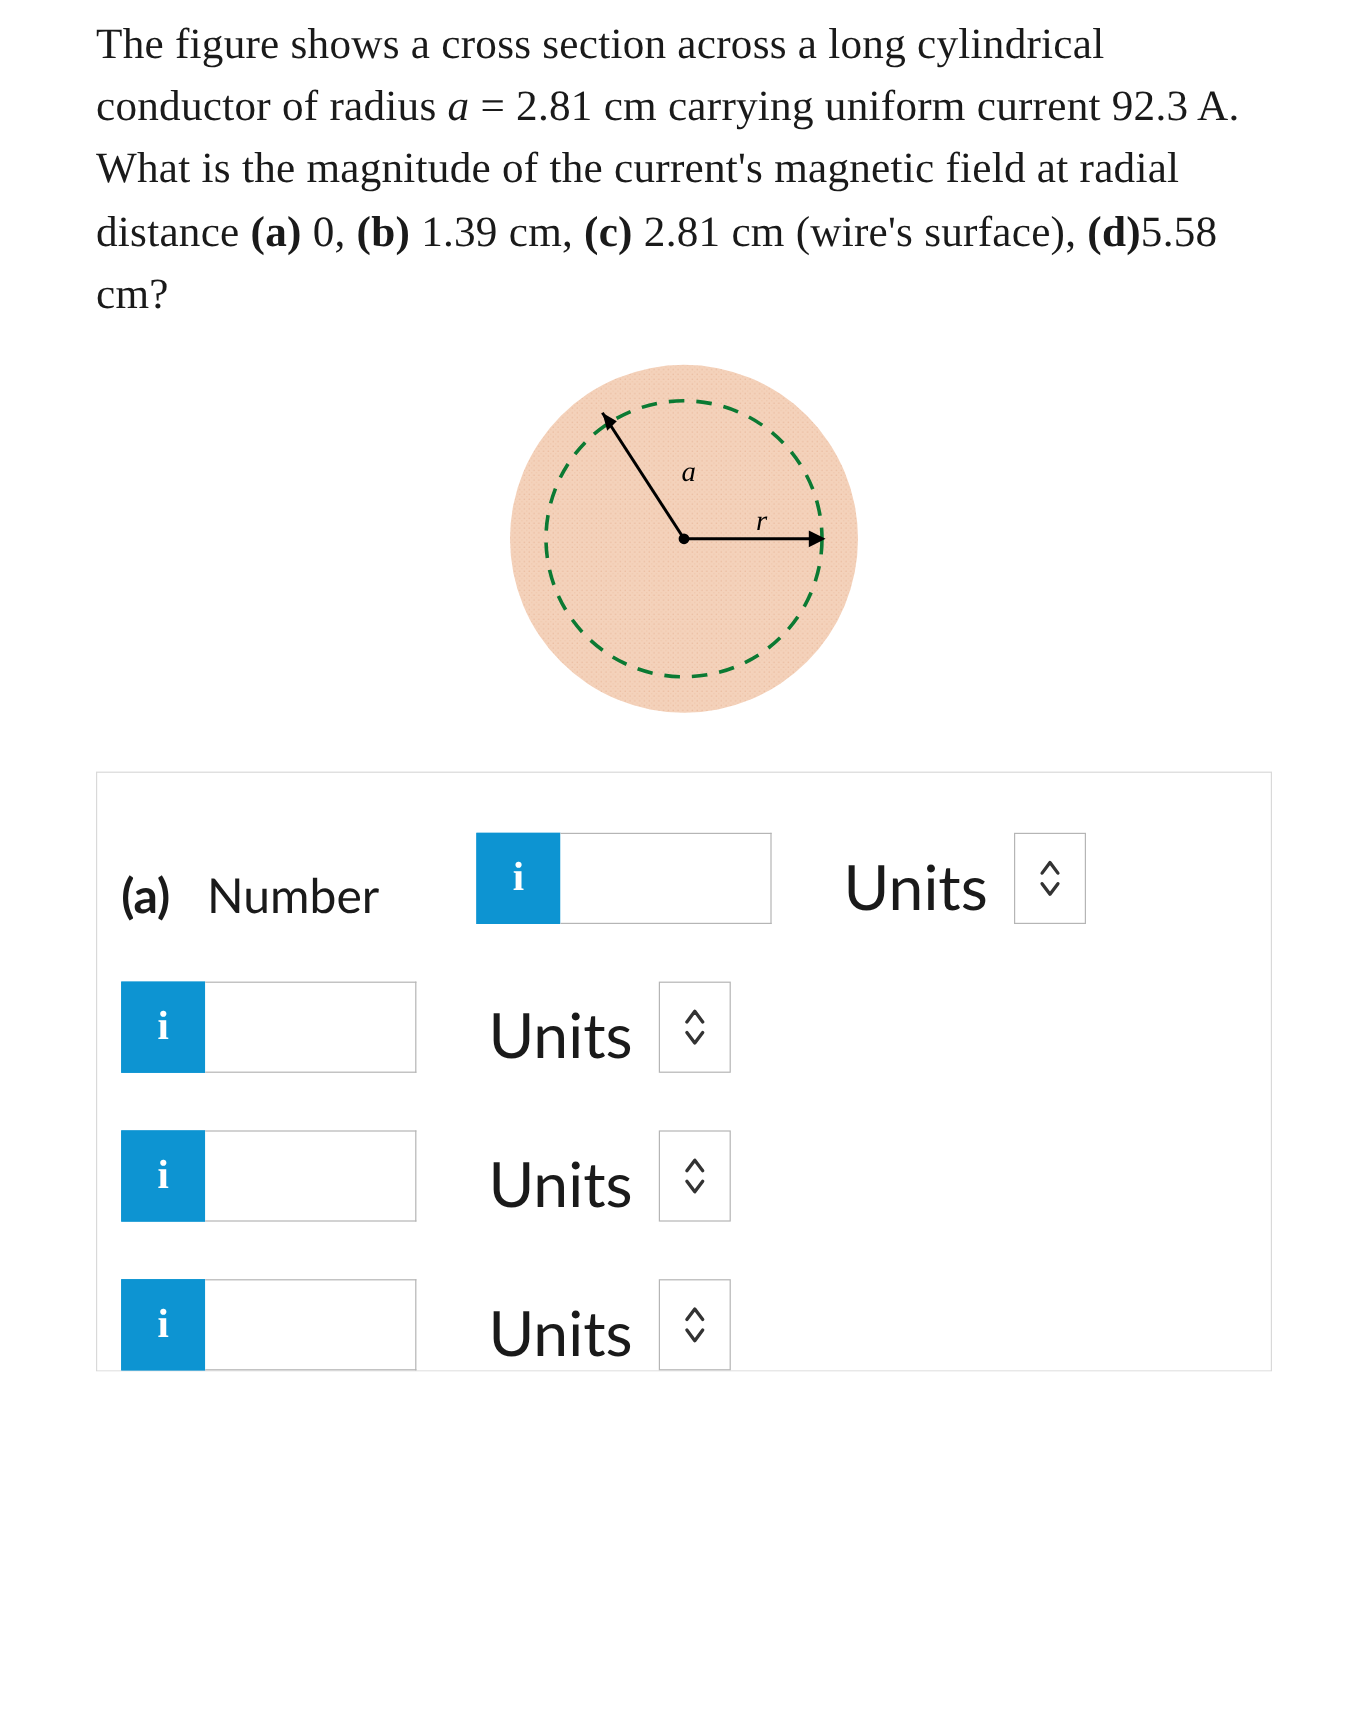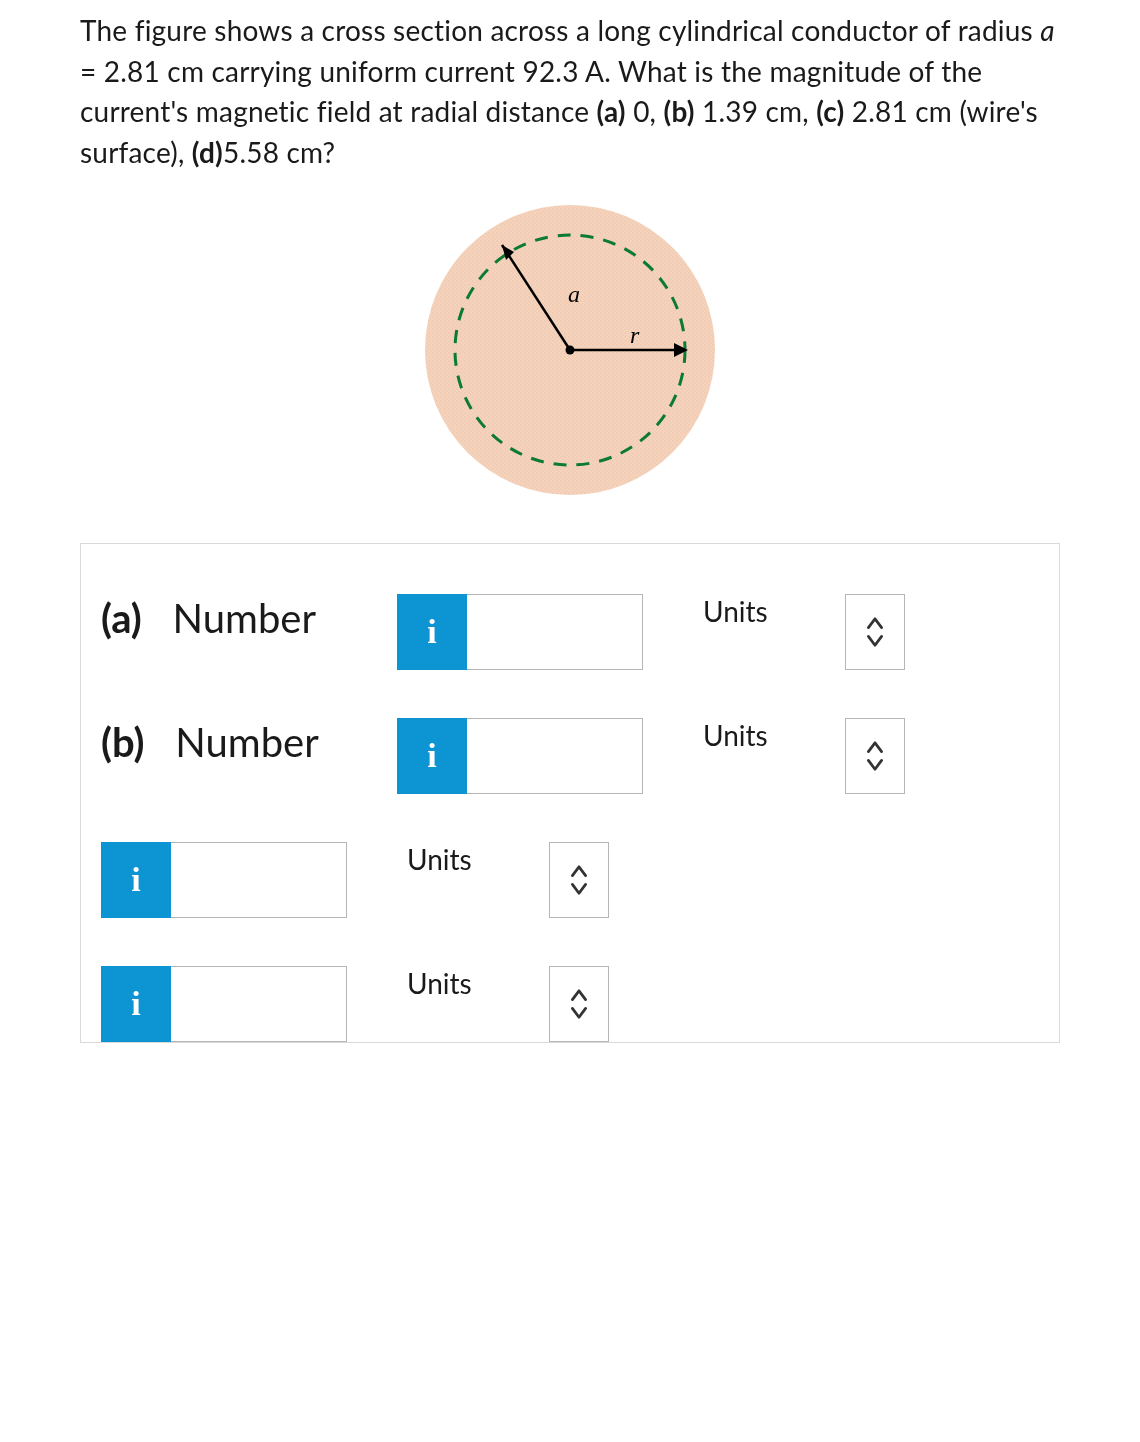--- a/index.html
+++ b/index.html
@@ -6,35 +6,36 @@
   body {
     margin: 0;
     padding: 0;
     font-family: Lato, -apple-system, "Segoe UI", sans-serif;
     background: #fff;
     color: #1a1a1a;
     width: 1140px;
   }
   .wrap { padding: 10px 80px 0 80px; }
   .question-text {
-    font-size: 28px;
+    font-size: 36px;
     line-height: 1.45;
     font-weight: 400;
     letter-spacing: 0.2px;
+    font-family: Liberation Serif, serif;
   }
   .question-text b { font-weight: 700; }
   .figure-holder { text-align: center; margin: 28px 0 40px 0; }
   .figure-svg { width: 300px; height: 300px; }
   .answer-table {
     border: 1px solid #d9d9d9;
     padding: 26px 0 0 0;
   }
   .answer-row {
     display: flex;
-    align-items: flex-start;
+    align-items: flex-end;
     padding: 24px 14px 24px 20px;
   }
   .row-label {
     font-size: 40px;
     min-width: 296px;
     white-space: pre;
   }
   .row-label b { font-weight: 700; }
   .input-group {
     display: flex;
@@ -56,21 +57,21 @@
   .number-input {
     width: 176px;
     border: 1px solid #b5b5b5;
     border-left: none;
     font-size: 30px;
     padding: 0 10px;
     outline: none;
     background: #fff;
   }
   .units-label {
-    font-size: 28px;
+    font-size: 52px;
     margin-left: 60px;
     margin-right: 22px;
     min-width: 120px;
   }
   .units-select {
     width: 60px;
     height: 76px;
     border: 1px solid #b5b5b5;
     background: #fff;
     display: flex;
@@ -122,21 +123,20 @@
       <div class="units-label">Units</div>
       <div class="units-select">
         <svg viewBox="0 0 20 32">
             <path d="M4 12 L10 4 L16 12" fill="none" stroke="#333" stroke-width="2.5" stroke-linecap="round" stroke-linejoin="round"></path>
             <path d="M4 20 L10 28 L16 20" fill="none" stroke="#333" stroke-width="2.5" stroke-linecap="round" stroke-linejoin="round"></path>
           </svg>
       </div>
     </div>
 
     <div class="answer-row">
-      <div class="row-label"><b>(b)</b><span>   Number</span></div>
       <div class="input-group">
         <div class="info-btn">i</div>
         <input class="number-input" value="" style="">
       </div>
       <div class="units-label">Units</div>
       <div class="units-select">
         <svg viewBox="0 0 20 32">
             <path d="M4 12 L10 4 L16 12" fill="none" stroke="#333" stroke-width="2.5" stroke-linecap="round" stroke-linejoin="round"></path>
             <path d="M4 20 L10 28 L16 20" fill="none" stroke="#333" stroke-width="2.5" stroke-linecap="round" stroke-linejoin="round"></path>
           </svg>

